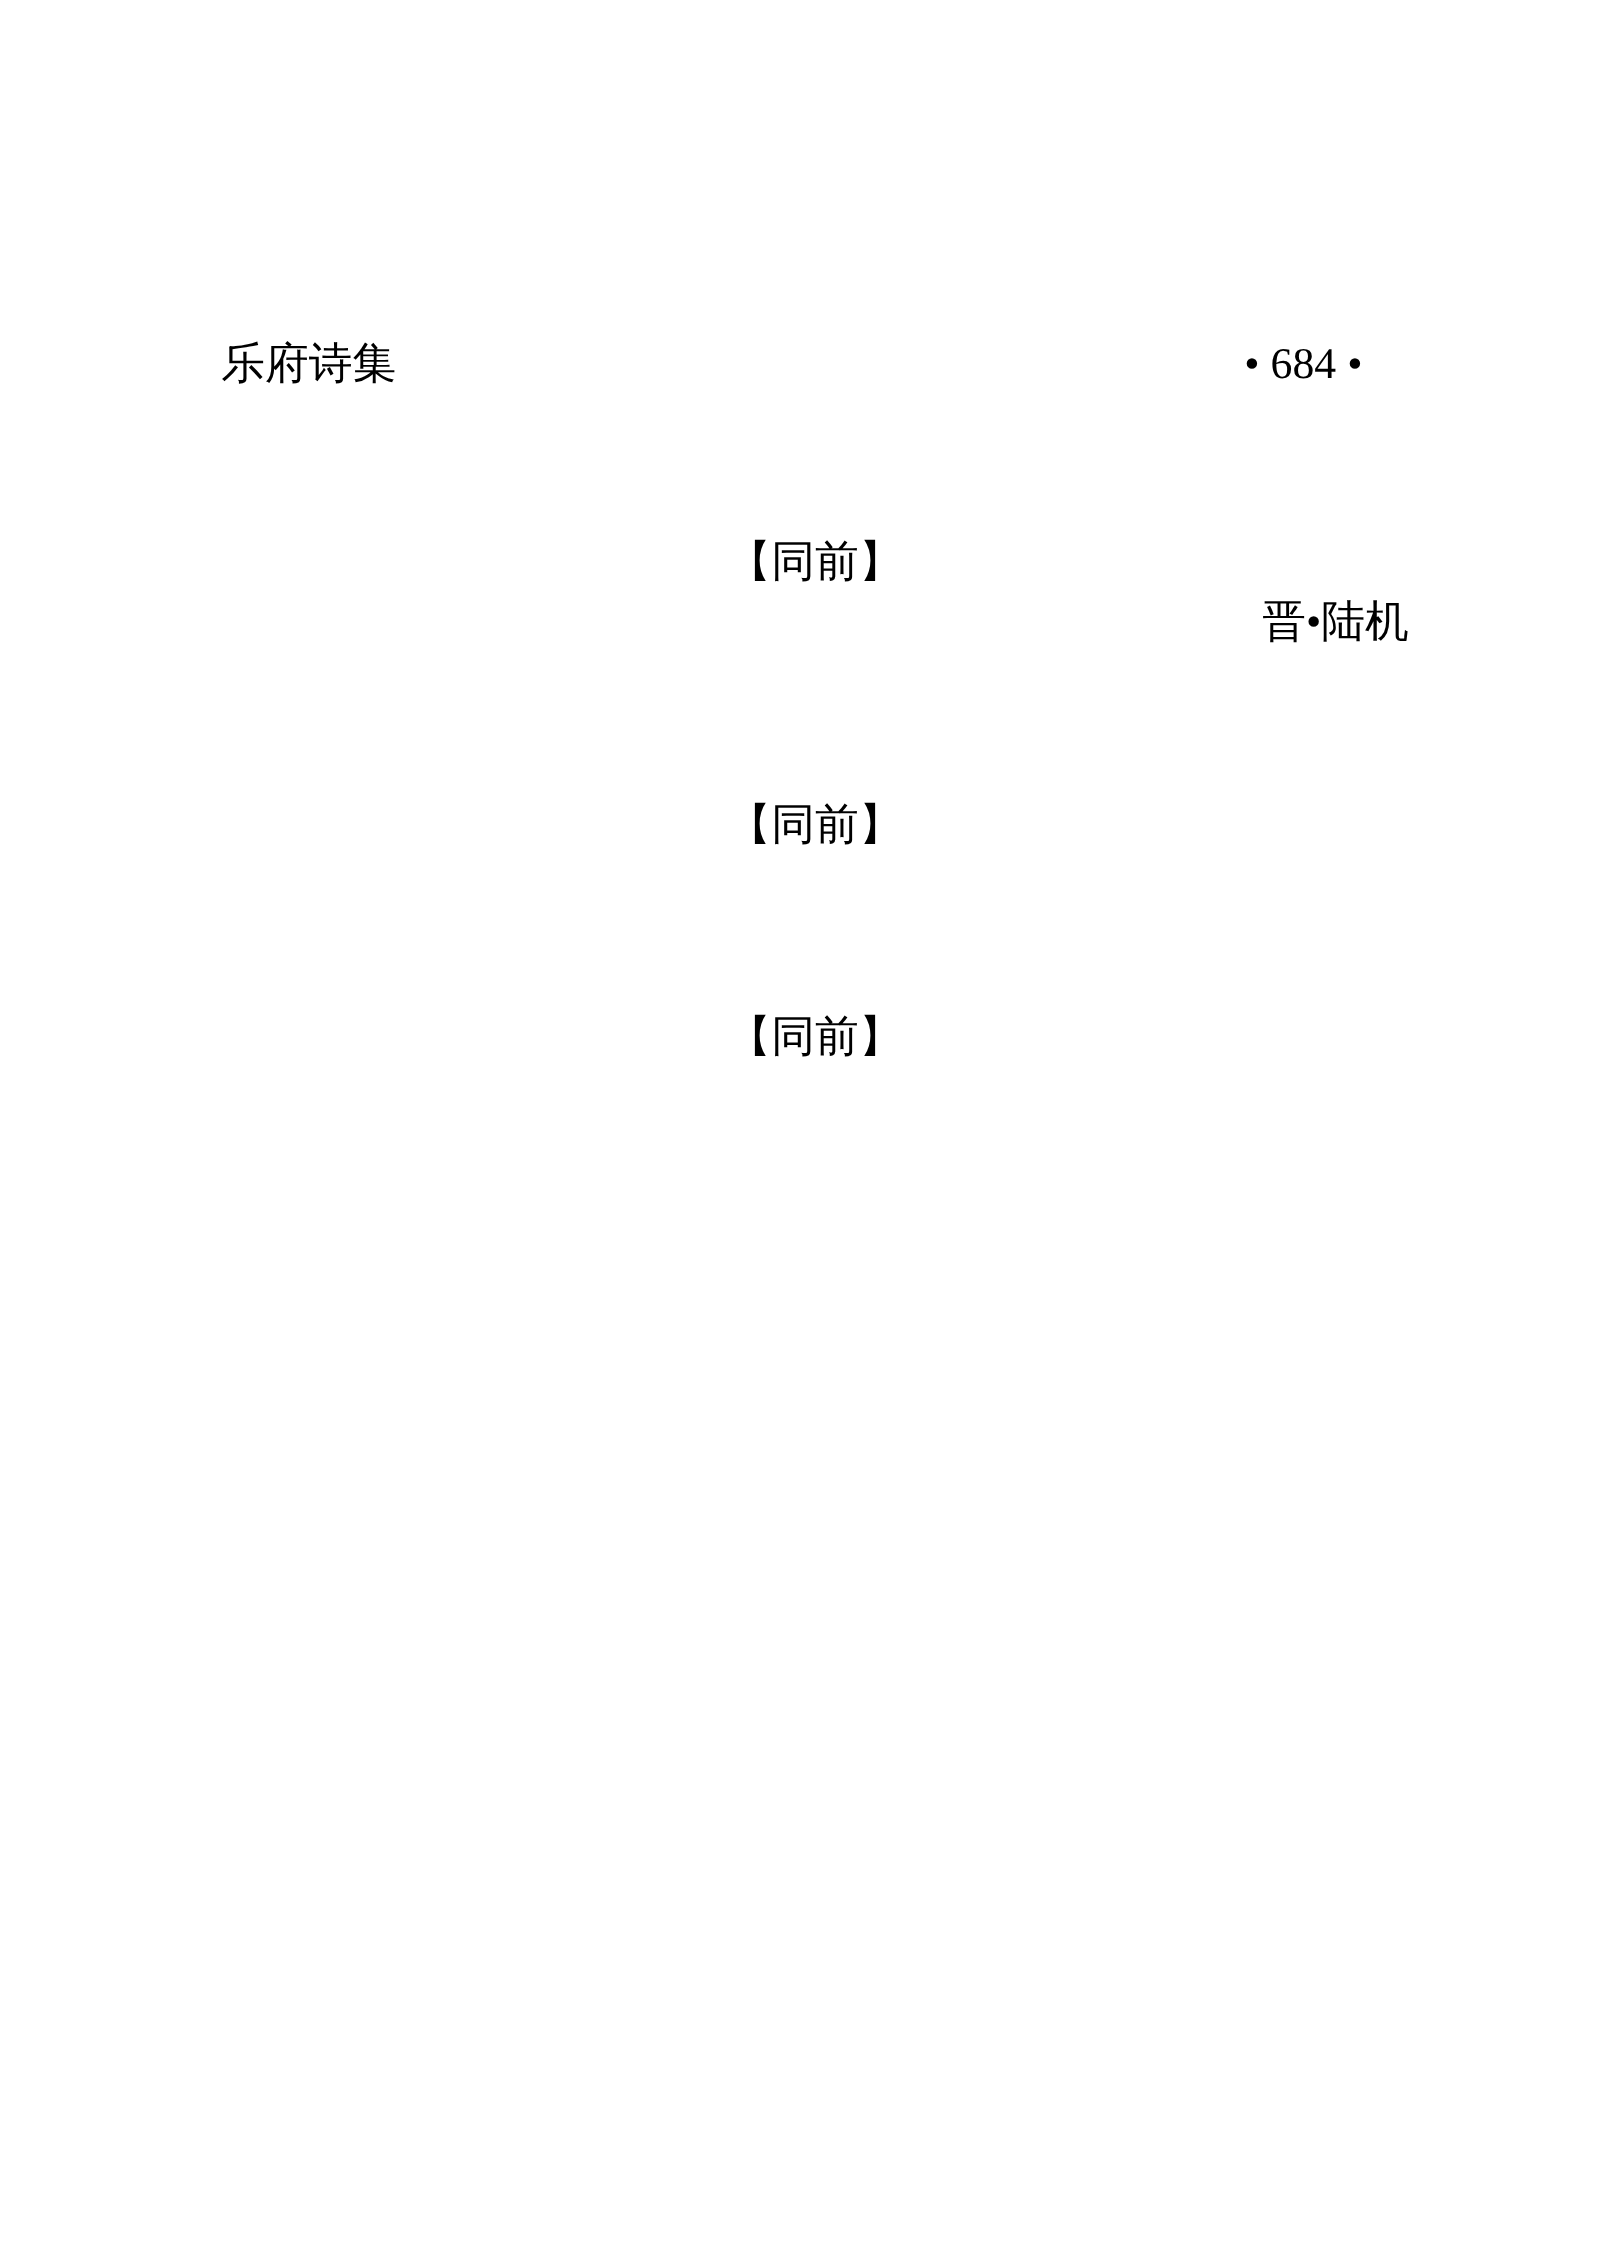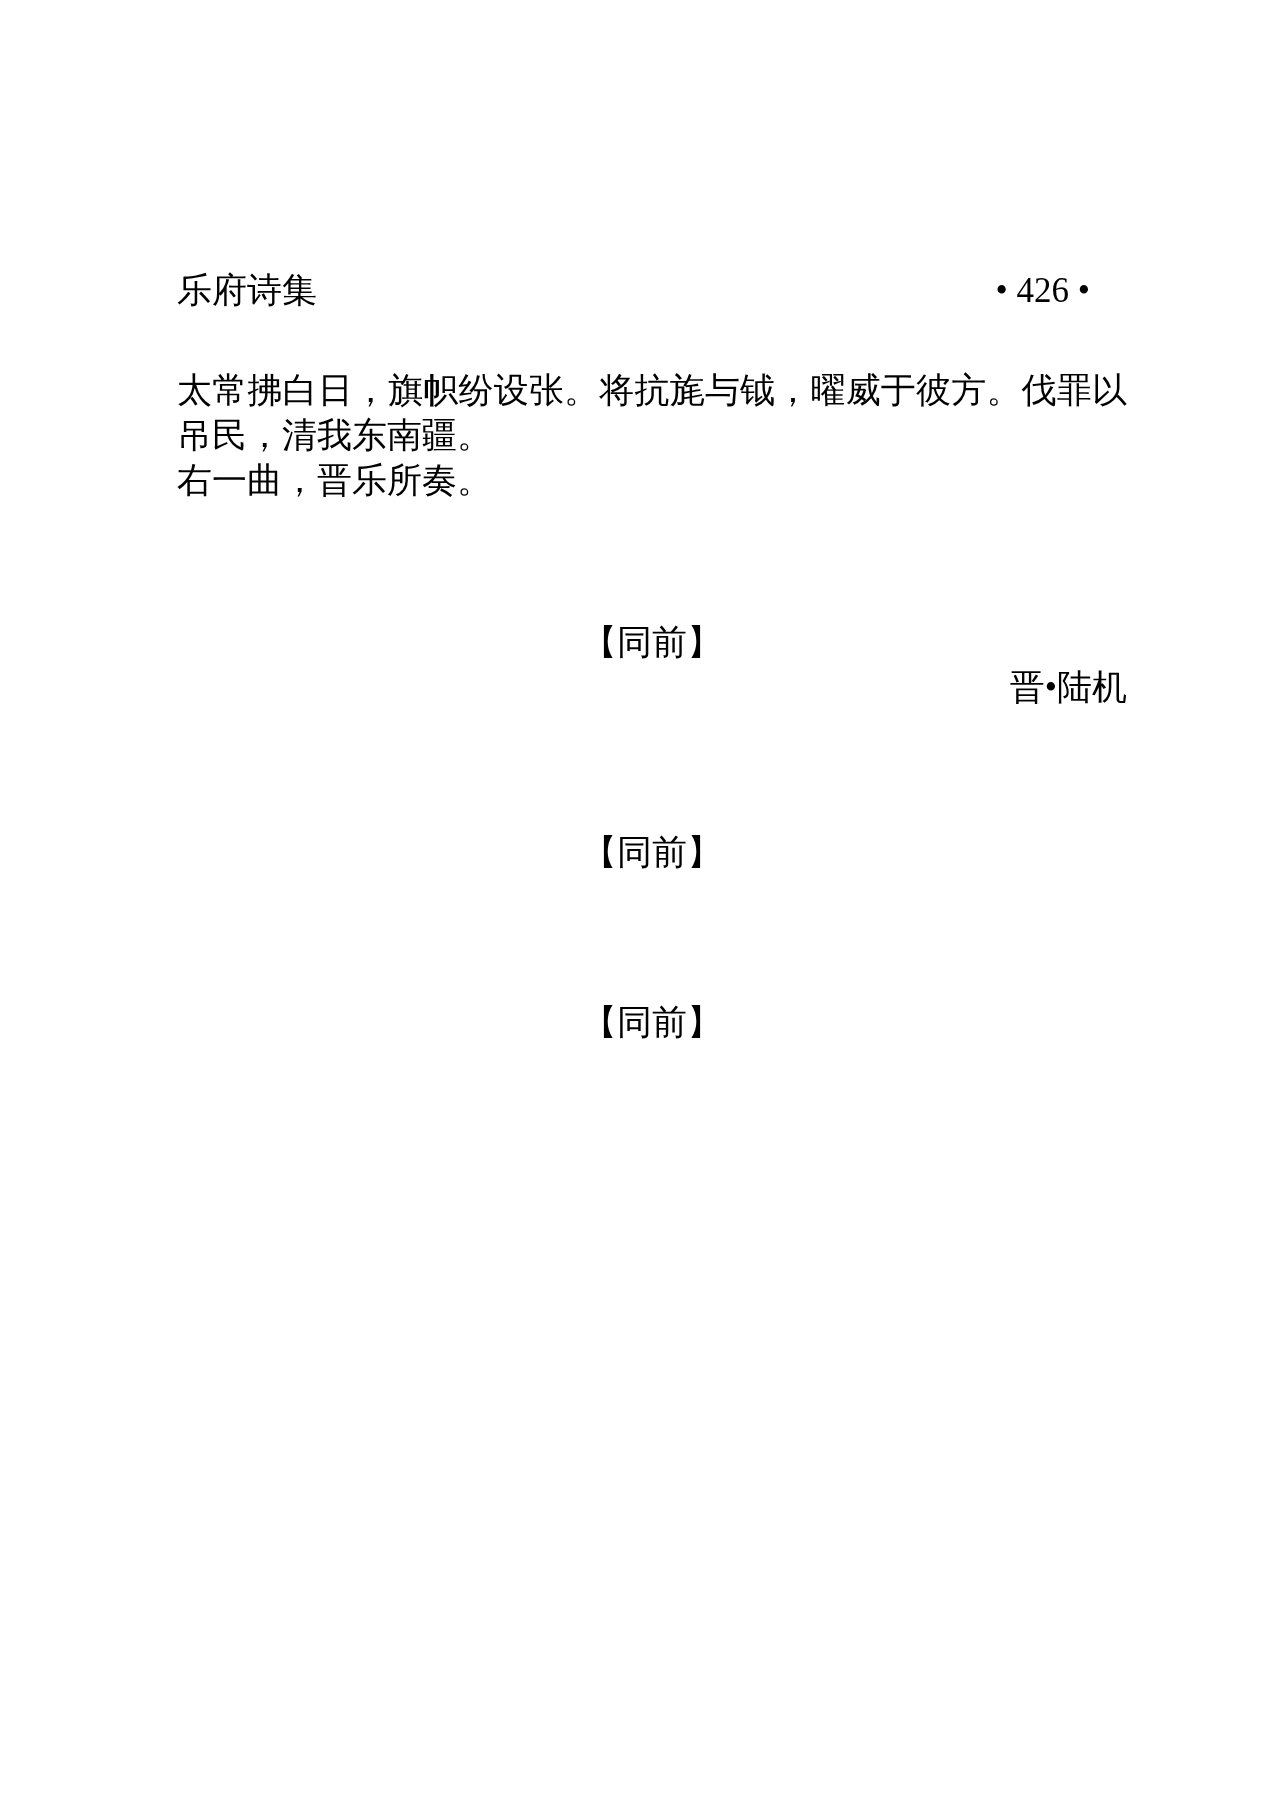--- a/index.html
+++ b/index.html
@@ -36,42 +36,38 @@
   .front-matter {
     margin-top: 55px;
     font-size: 35px;
     line-height: 45px;
     text-align: justify;
   }
   .front-matter .note {
     text-align: left;
   }
   .section { font-size: 35px; line-height: 45px; }
-  .section .section-title { text-align: center; }
+  .section .section-title { text-align: center; font-family: Liberation Mono, monospace; }
   .section .author-line { text-align: right; }
   .section .poem-text { text-align: justify; }
   .s1 { margin-top: 117px; }
   .s2 { margin-top: 120px; }
   .s3 { margin-top: 125px; }
 </style>
 </head>
 <body>
 
 <div class="page">
   <div class="content">
 
     <div class="header-row">
       <span class="book-title">乐府诗集</span>
-      <span class="page-number">• 426 •</span>
+      <span class="page-number">• 684 •</span>
     </div>
 
-    <div class="front-matter">
-      <div class="poem-text">太常拂白日，旗帜纷设张。将抗旄与钺，曜威于彼方。伐罪以吊民，清我东南疆。</div>
-      <div class="note">右一曲，晋乐所奏。</div>
-    </div>
 
     <div class="section s1">
       <div class="section-title">【同前】</div>
       <div class="author-line">晋•陆机</div>
     </div>
 
     <div class="section s2">
       <div class="section-title">【同前】</div>
     </div>
 

